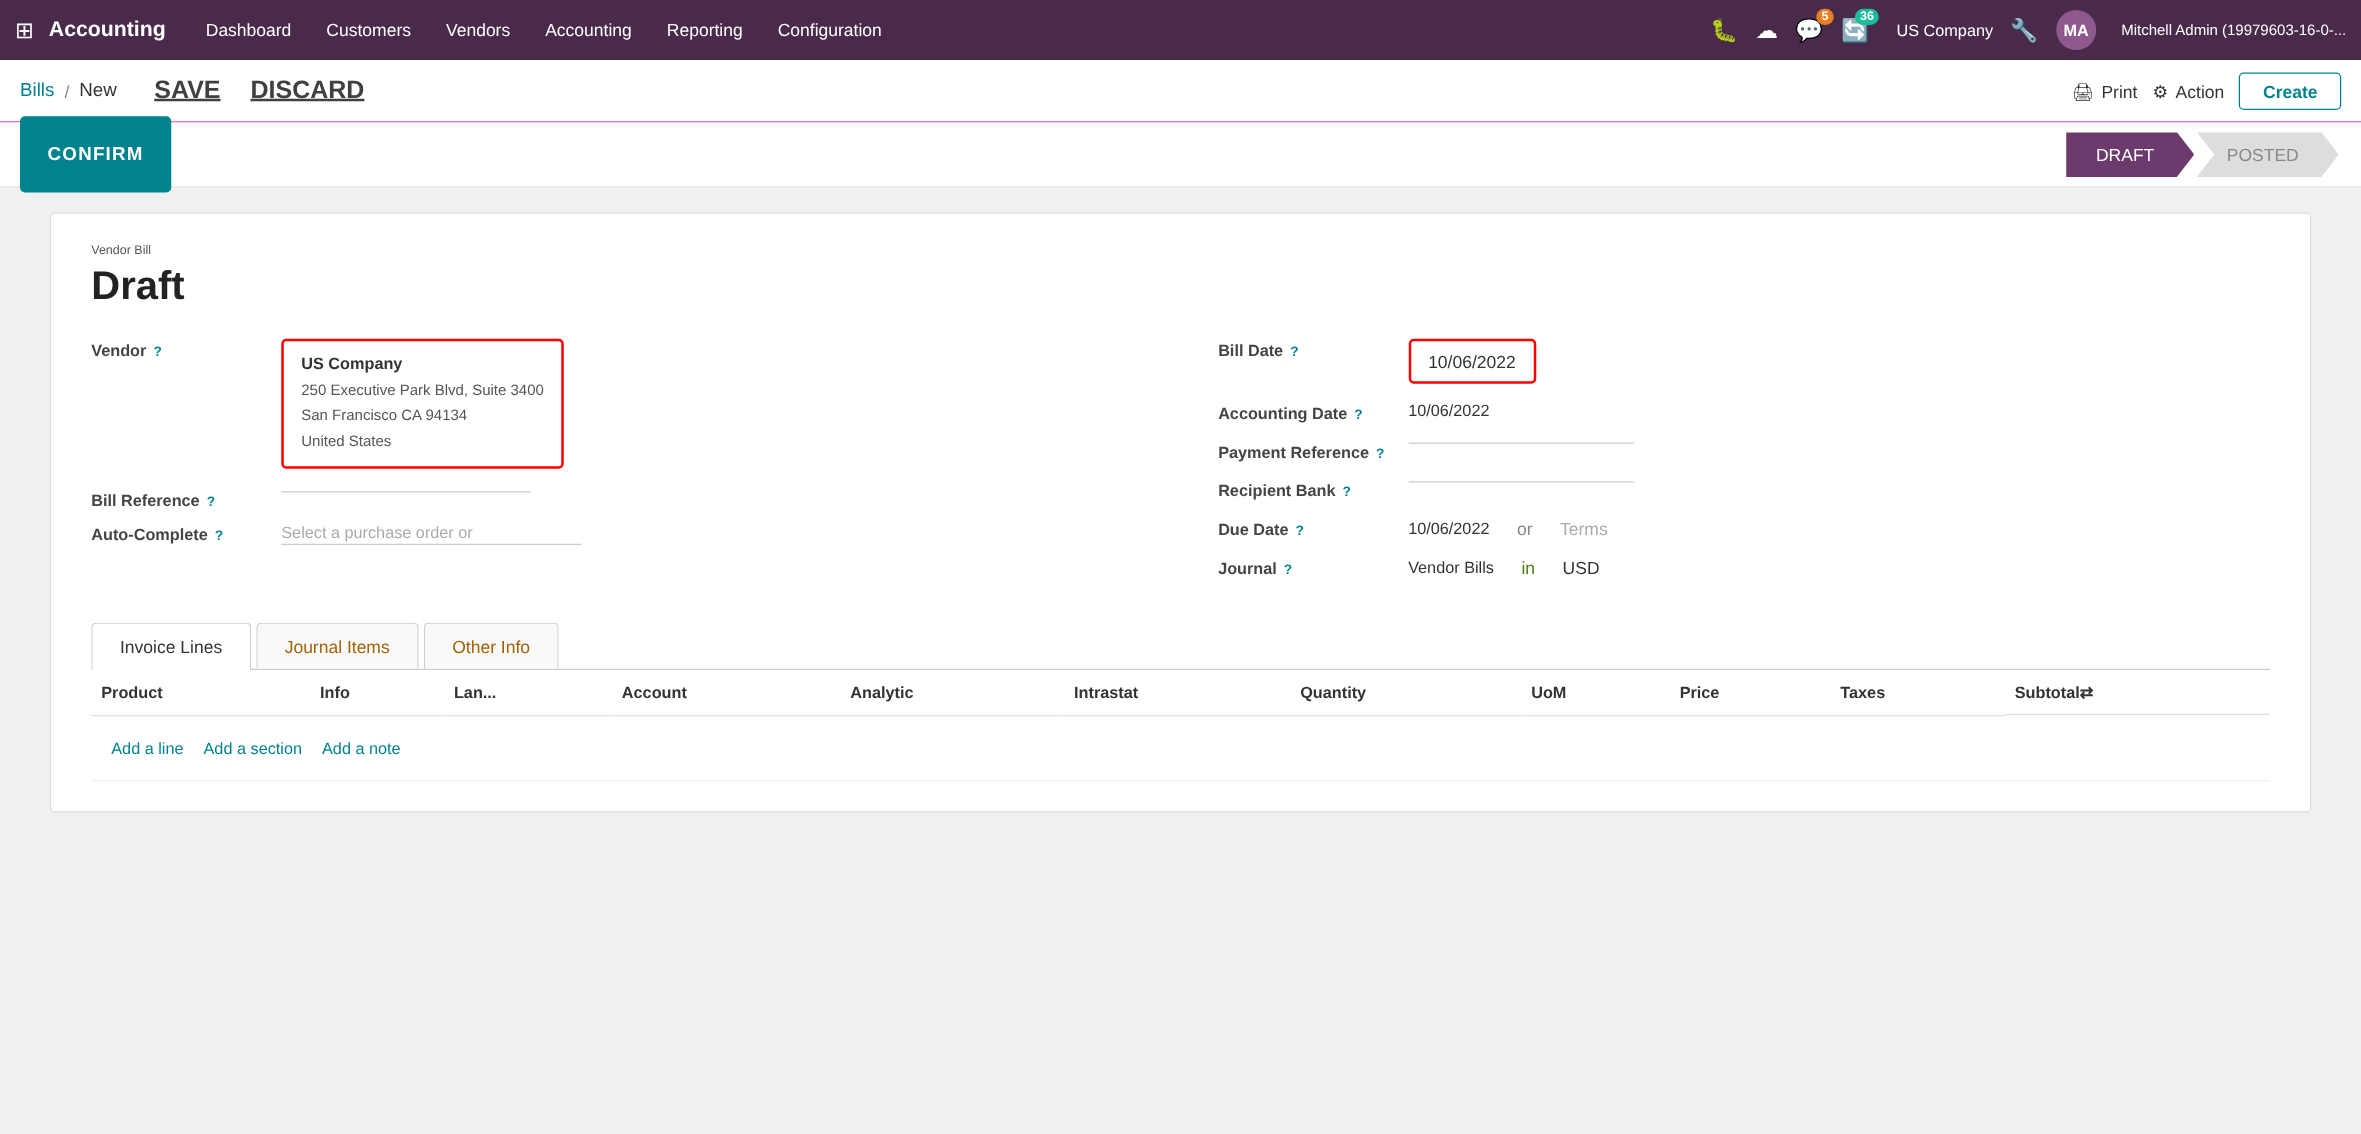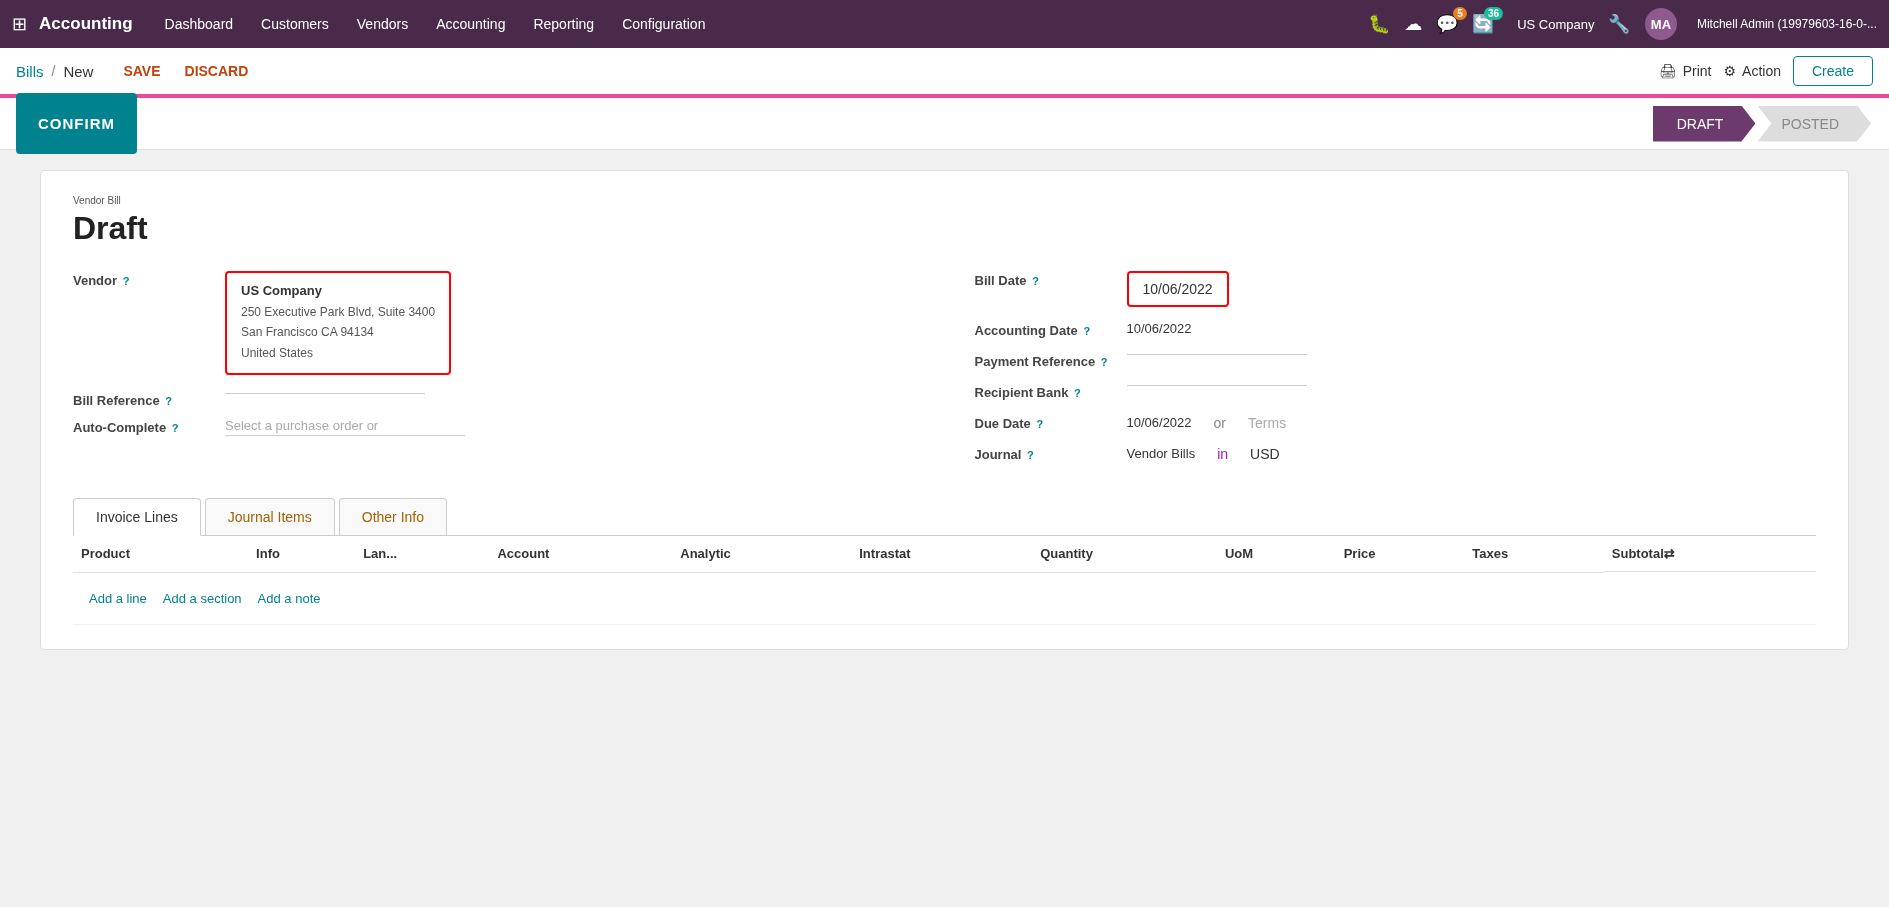--- a/index.html
+++ b/index.html
@@ -44,45 +44,45 @@
       border-radius: 50%;
       background: #8e5a8e;
       display: flex; align-items: center; justify-content: center;
       font-size: 13px; color: #fff; font-weight: bold; cursor: pointer;
     }
     .top-nav .user-name { font-size: 12px; margin-left: 6px; white-space: nowrap; }
 
     
     .breadcrumb-bar {
       background: #fff;
-      border-bottom: 4px solid #ec4899;
+      border-bottom: 1px solid #ec4899;
       padding: 0 16px;
       height: 50px;
       display: flex;
       align-items: center;
       gap: 8px;
     }
     .breadcrumb-bar .breadcrumb-link { color: #00838f; font-size: 15px; cursor: pointer; font-weight: 500; }
     .breadcrumb-bar .breadcrumb-sep { color: #888; font-size: 14px; }
     .breadcrumb-bar .breadcrumb-current { color: #333; font-size: 15px; font-weight: 500; }
     .breadcrumb-bar .bc-actions { margin-left: 16px; display: flex; gap: 12px; }
-    .bc-btn { background: none; border: none; color: #c2410c; font-size: 14px; font-weight: 600; cursor: pointer; padding: 4px 6px; }
+    .bc-btn { background: none; border: none; color: #404040; font-size: 20px; font-weight: 600; cursor: pointer; padding: 4px 6px; text-decoration: underline; }
     .bc-spacer { flex: 1; }
     .bc-right { display: flex; align-items: center; gap: 12px; }
     .print-btn {
       background: none; border: none; color: #333; font-size: 14px; cursor: pointer;
       display: flex; align-items: center; gap: 6px;
     }
     .action-btn {
       background: none; border: none; color: #333; font-size: 14px; cursor: pointer;
       display: flex; align-items: center; gap: 6px;
     }
     .create-btn {
       border: 1.5px solid #00838f; background: #fff; color: #00838f;
-      padding: 6px 18px; border-radius: 4px; font-size: 14px; font-weight: 400; cursor: pointer;
+      padding: 6px 18px; border-radius: 4px; font-size: 14px; font-weight: 700; cursor: pointer;
     }
 
     
     .status-bar {
       background: #fff;
       border-bottom: 1px solid #e0e0e0;
       padding: 0 16px;
       height: 52px;
       display: flex;
       align-items: center;
@@ -384,21 +384,21 @@
           <span style="margin: 0 10px; color:#888;">or</span>
           <span style="color:#aaa;">Terms</span>
         </div>
 
         <div class="field-row" style="align-items:center;">
           <div class="field-label">
             <span>Journal</span>
             <span class="field-help">?</span>
           </div>
           <div class="field-value">Vendor Bills</div>
-          <span style="margin: 0 10px; color:#a21caf;text-align:center;">in</span>
+          <span style="margin: 0 10px; color:#4d7c0f;text-align:center;">in</span>
           <span>USD</span>
         </div>
       </div>
     </div>
 
     <div class="tabs">
       <div class="tab active">Invoice Lines</div>
       <div class="tab">Journal Items</div>
       <div class="tab">Other Info</div>
     </div>

